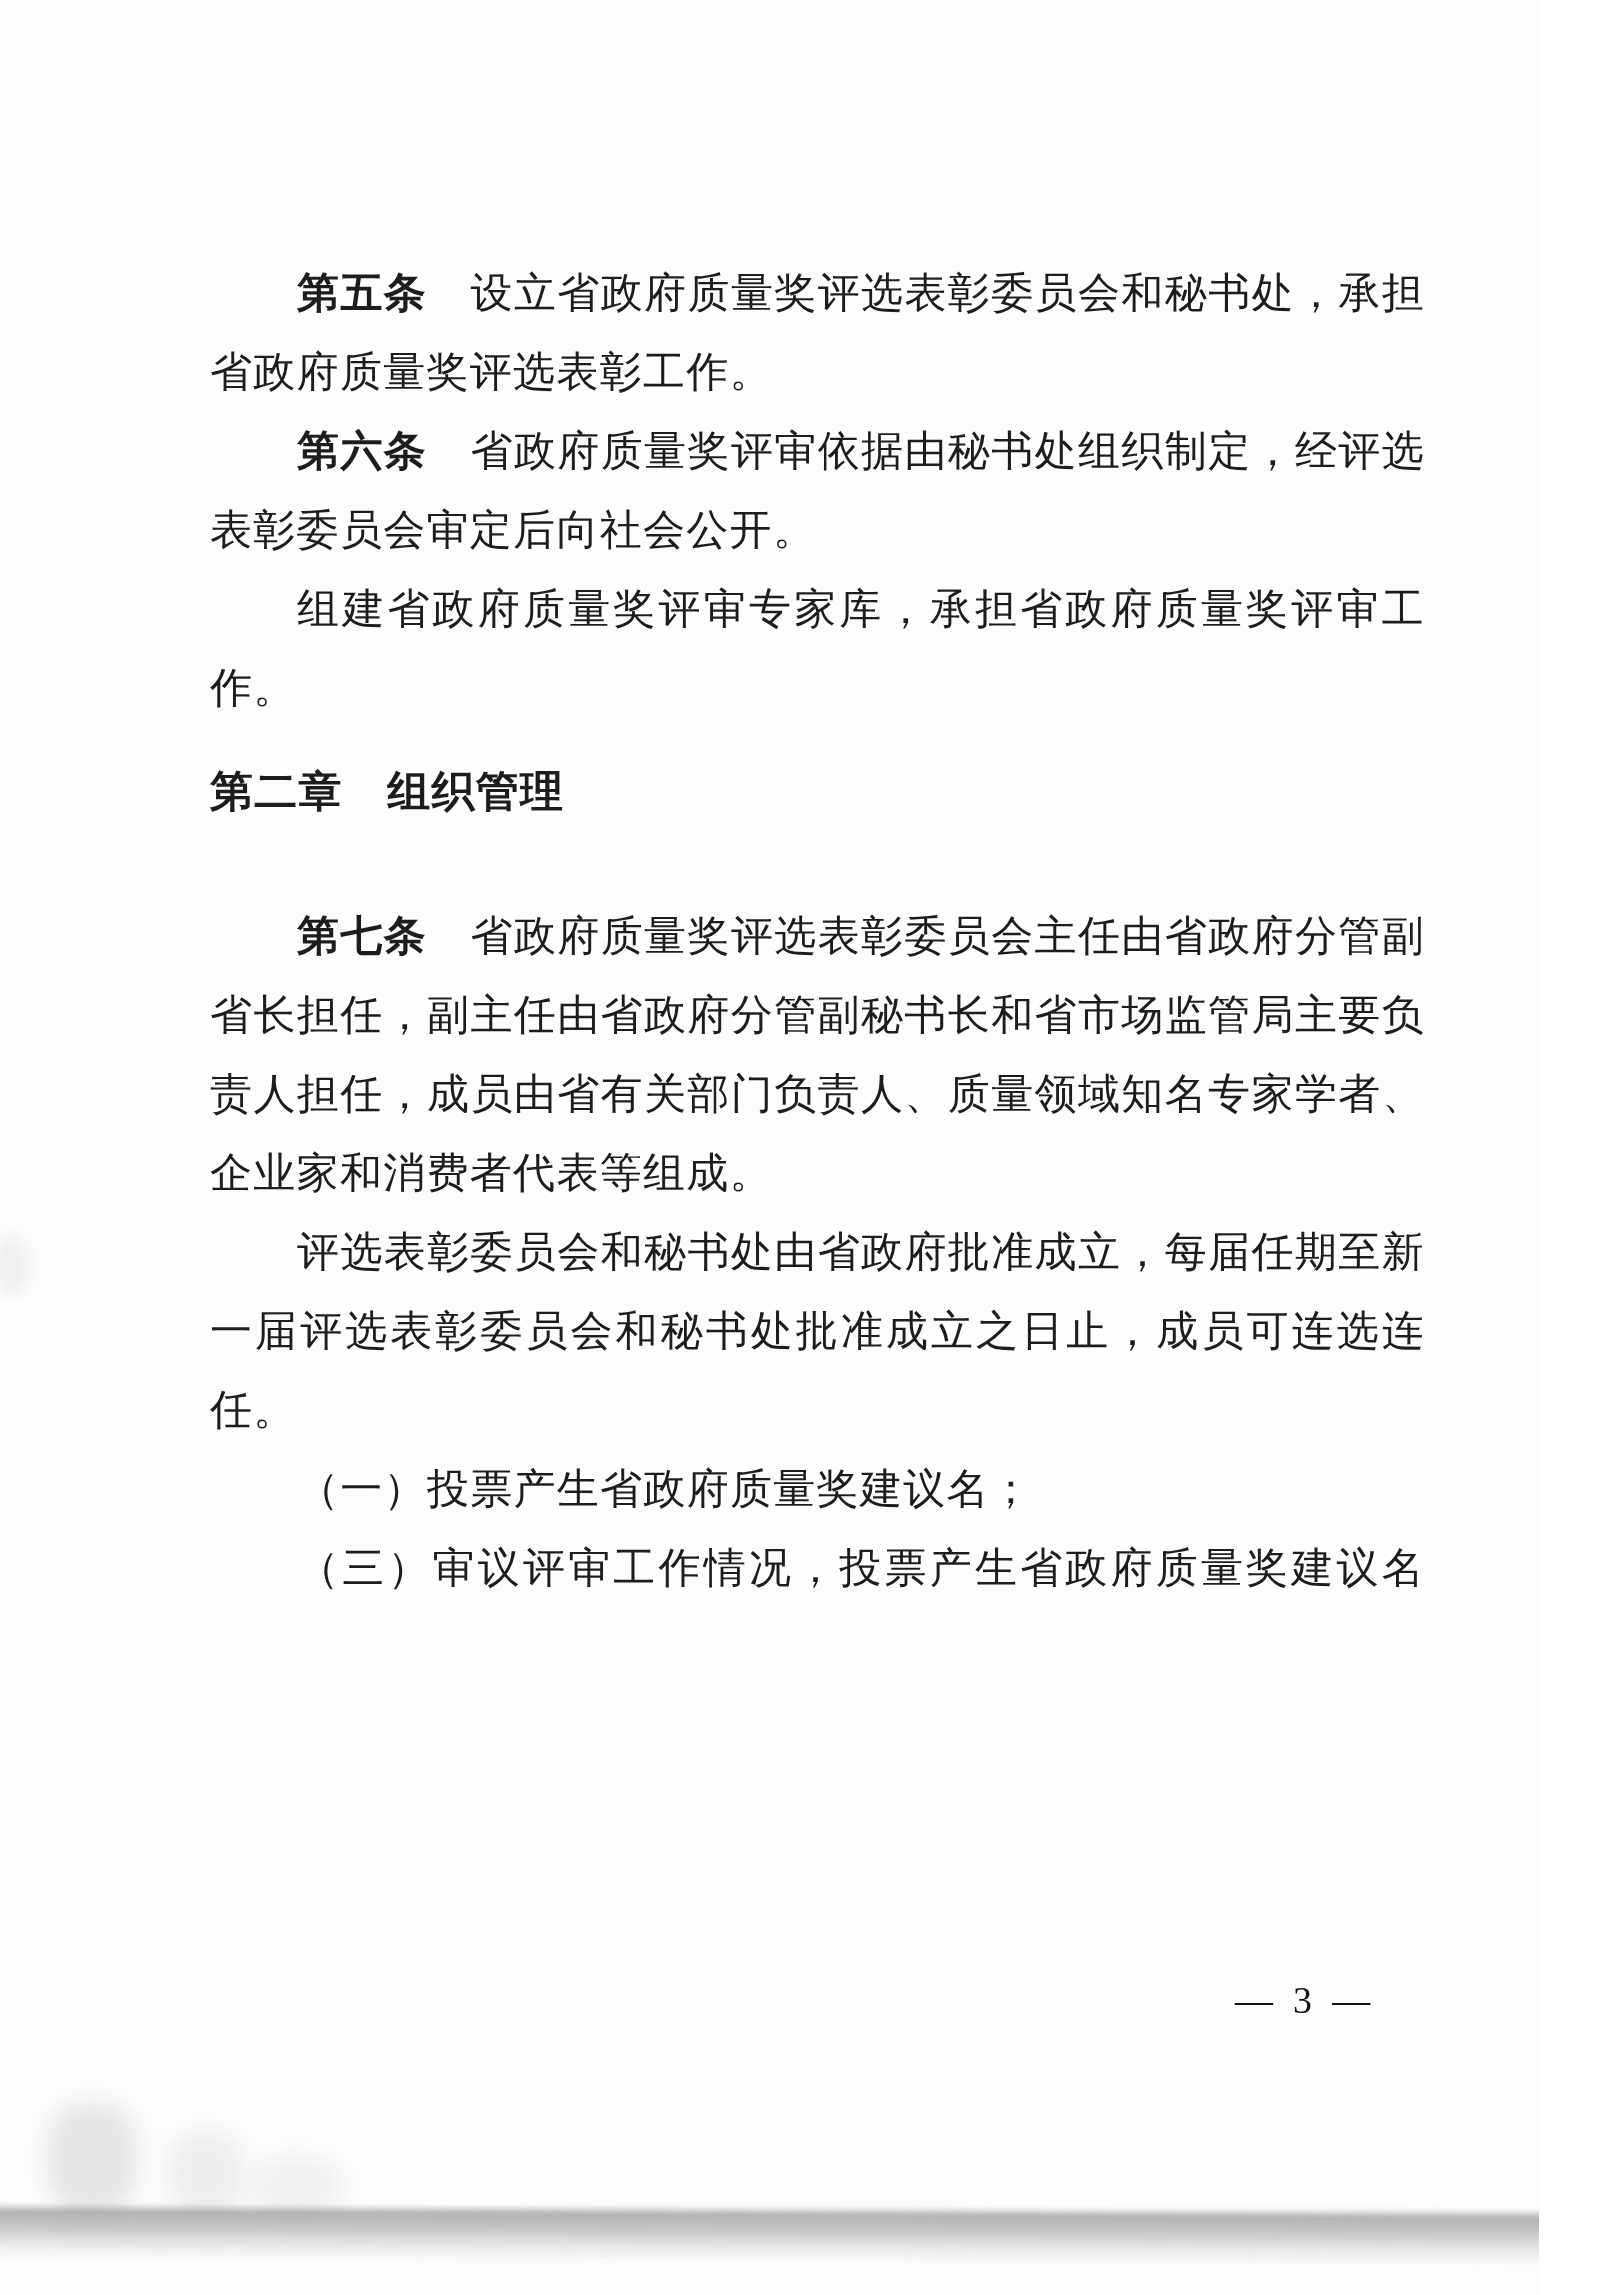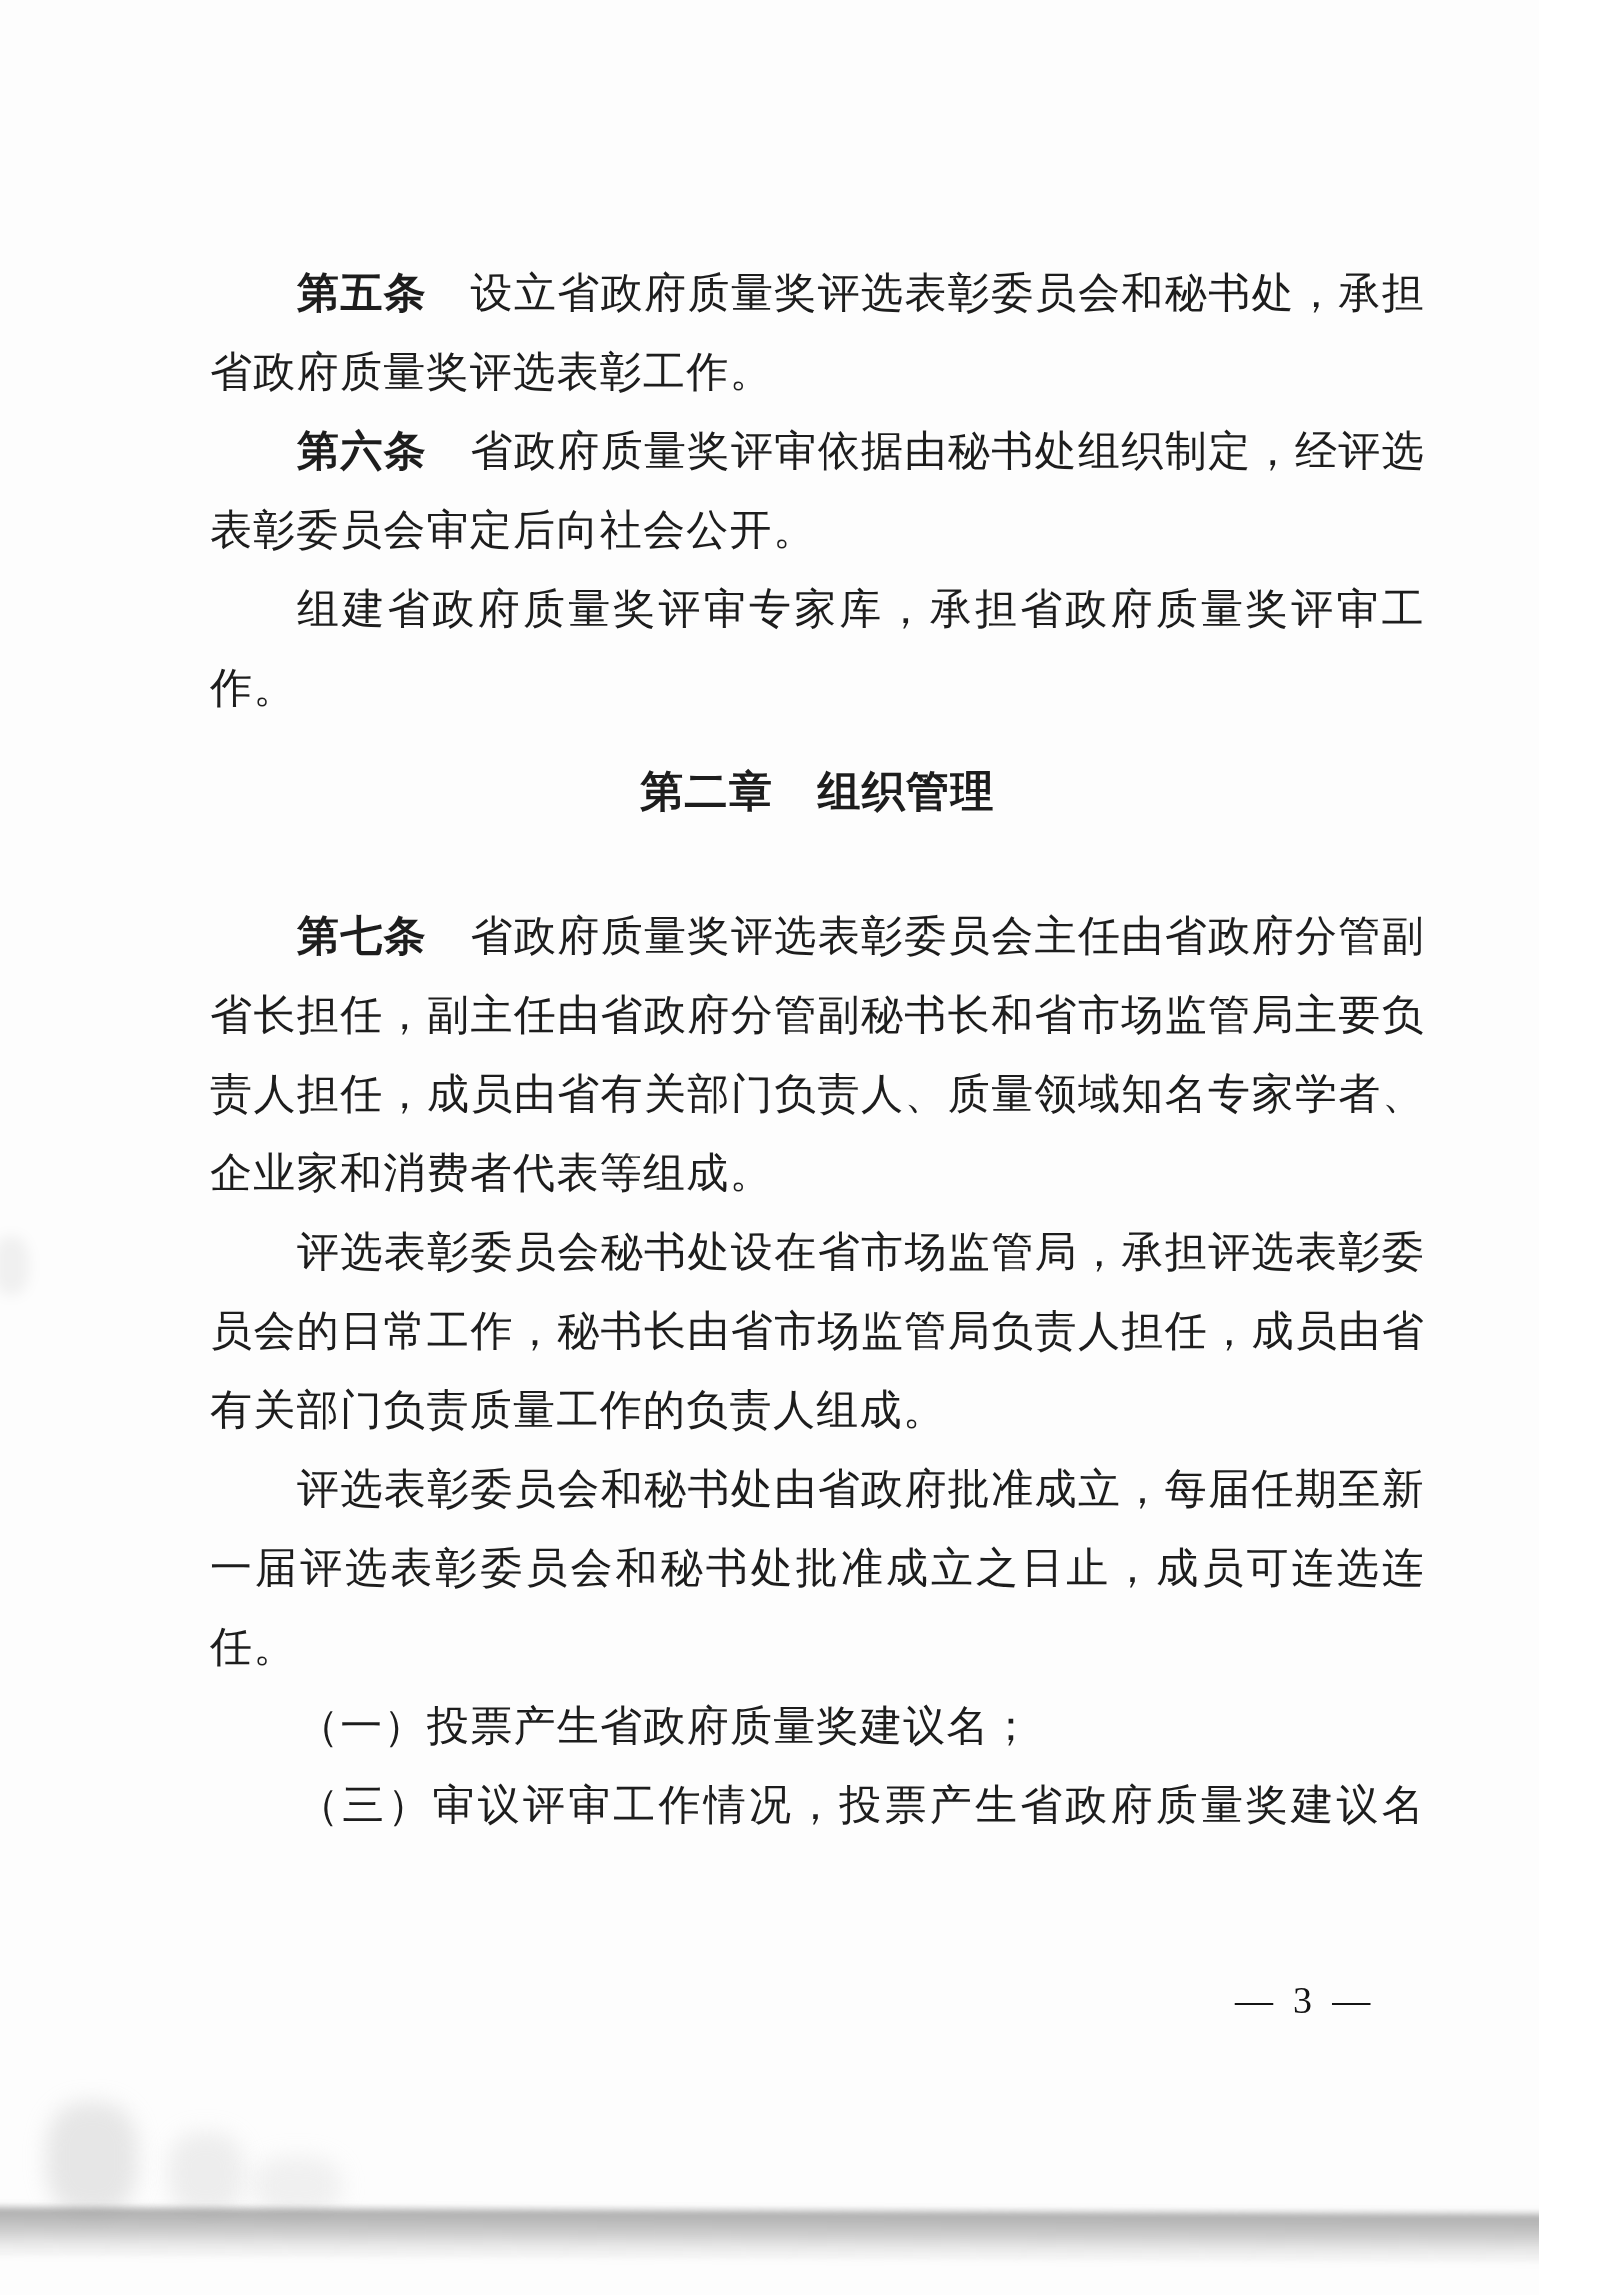--- a/index.html
+++ b/index.html
@@ -26,21 +26,21 @@
     font-size: 42px;
     line-height: 79px;
     letter-spacing: 1.3px;
     color: #1d1d1d;
     text-align: justify;
     text-indent: 87px;
     word-break: normal;
   }
   .para.chapter {
     text-indent: 0;
-    text-align: center;
+    text-align: left;
     font-size: 43px;
     font-weight: 900;
     margin: 24px 0 66px 0;
   }
   .para.continued {
     text-align-last: justify;
   }
   .seg-bold {
     font-weight: 900;
   }
@@ -84,21 +84,20 @@
 <body>
 
 <div class="page">
 
   <div class="doc-body">
       <p class="para body"><span class="seg seg-bold">第五条</span><span class="seg">　设立省政府质量奖评选表彰委员会和秘书处，承担省政府质量奖评选表彰工作。</span></p>
       <p class="para body"><span class="seg seg-bold">第六条</span><span class="seg">　省政府质量奖评审依据由秘书处组织制定，经评选表彰委员会审定后向社会公开。</span></p>
       <p class="para body"><span class="seg">组建省政府质量奖评审专家库，承担省政府质量奖评审工作。</span></p>
       <p class="para chapter"><span class="seg seg-bold">第二章　组织管理</span></p>
       <p class="para body"><span class="seg seg-bold">第七条</span><span class="seg">　省政府质量奖评选表彰委员会主任由省政府分管副省长担任，副主任由省政府分管副秘书长和省市场监管局主要负责人担任，成员由省有关部门负责人、质量领域知名专家学者、企业家和消费者代表等组成。</span></p>
-      <p class="para body"><span class="seg">评选表彰委员会秘书处设在省市场监管局，承担评选表彰委员会的日常工作，秘书长由省市场监管局负责人担任，成员由省有关部门负责质量工作的负责人组成。</span></p>
       <p class="para body"><span class="seg">评选表彰委员会和秘书处由省政府批准成立，每届任期至新一届评选表彰委员会和秘书处批准成立之日止，成员可连选连任。</span></p>
       <p class="para body"><span class="seg">（一）投票产生省政府质量奖建议名；</span></p>
       <p class="para body continued"><span class="seg">（三）审议评审工作情况，投票产生省政府质量奖建议名</span></p>
     </div>
 
   <div class="page-number">— 3 —</div>
 
   <div class="smudge smudge-d"></div>
   <div class="smudge smudge-a"></div>
   <div class="smudge smudge-b"></div>

